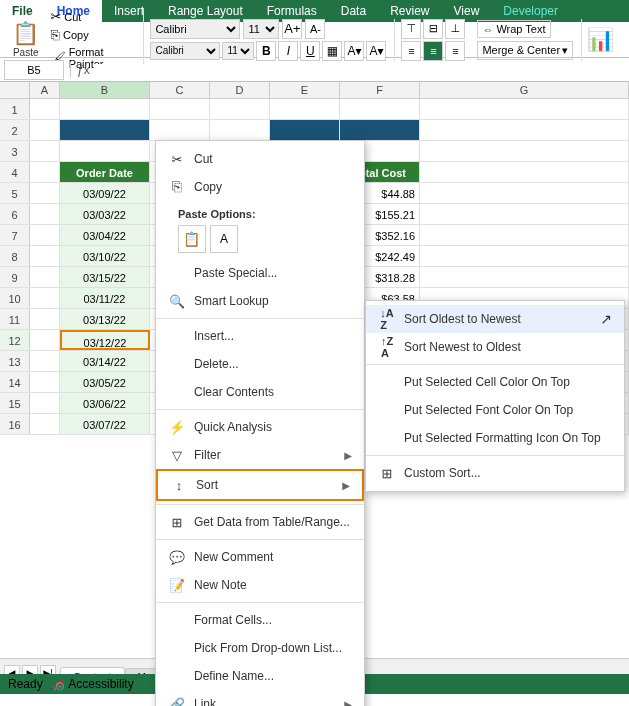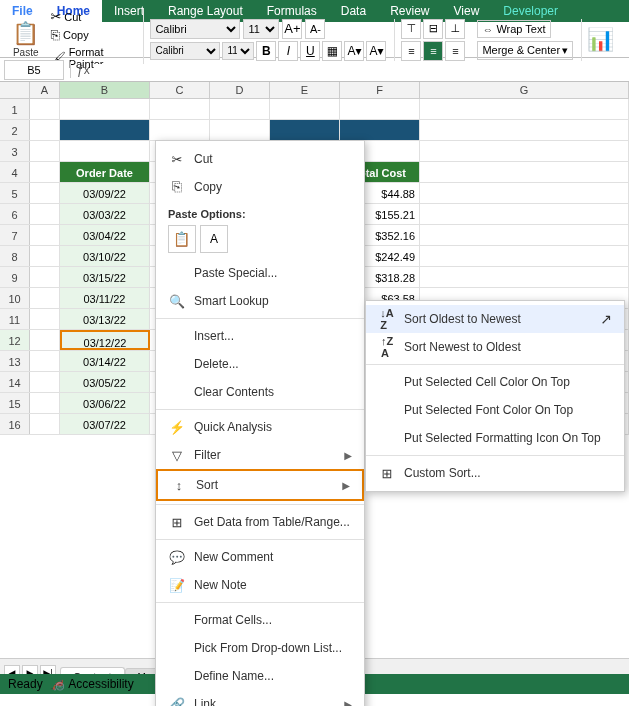--- a/index.html
+++ b/index.html
@@ -1,19 +1,19 @@
 <!DOCTYPE html>
 <html><head>
   <meta charset="utf-8">
   <style>
     * { box-sizing: border-box; margin: 0; padding: 0; font-family: 'Segoe UI', Arial, sans-serif; }
     body { width: 629px; height: 706px; overflow: hidden; background: #f0f0f0; font-size: 12px; }
     .ribbon-tabs { display: flex; background: #217346; }
     .ribbon-tab { padding: 4px 12px; color: white; font-size: 12px; cursor: pointer; }
-    .ribbon-tab.active { background: white; color: #3b82f6; font-weight: bold; }
+    .ribbon-tab.active { background: white; color: #14532d; font-weight: bold; }
     .font-select { width: 90px; height: 20px; font-size: 11px; border: 1px solid #ccc; }
     .size-select { width: 36px; height: 20px; font-size: 11px; border: 1px solid #ccc; }
 
     
     .formula-bar { display: flex; align-items: center; background: white; border-bottom: 1px solid #c0c0c0; height: 24px; padding: 0 4px; gap: 4px; }
     .name-box { width: 60px; height: 20px; border: 1px solid #ccc; font-size: 11px; text-align: center; }
     .formula-divider { width: 1px; background: #ccc; height: 16px; margin: 0 2px; }
     .formula-input { flex: 1; border: none; outline: none; font-size: 11px; }
 
     
@@ -340,21 +340,21 @@
 
   <div class="context-menu">
     <div class="menu-item">
       <div class="menu-icon">✂</div>
       <span class="menu-item-label">Cut</span>
     </div>
     <div class="menu-item">
       <div class="menu-icon">⎘</div>
       <span class="menu-item-label">Copy</span>
     </div>
-    <div style="padding:3px 0;">
+    <div style="padding:3px 10px;">
       <div class="paste-options-label">Paste Options:</div>
       <div class="paste-icons">
         <div class="paste-icon-btn">📋</div>
         <div class="paste-icon-btn" style="font-size:12px;">A</div>
       </div>
     </div>
     <div class="menu-item">
       <div class="menu-icon"></div>
       <span class="menu-item-label">Paste Special...</span>
     </div>

